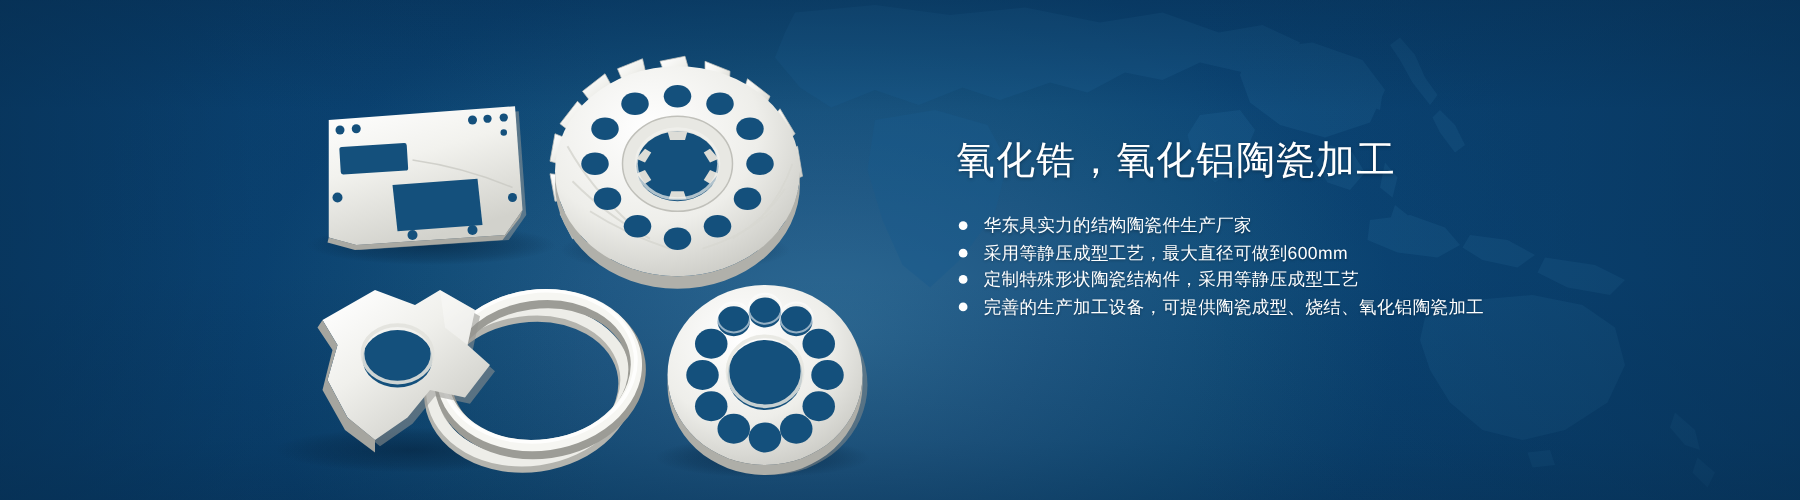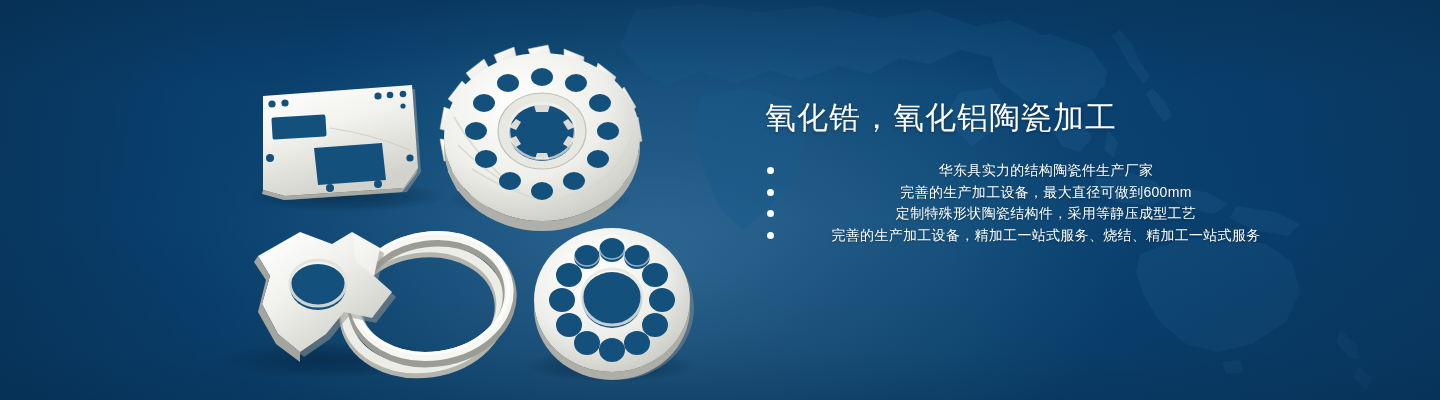--- a/index.html
+++ b/index.html
@@ -49,21 +49,21 @@
     position: absolute;
     inset: 0;
     opacity: 0.5;
   }
   .bg-map path { fill: #1a5b8c; }
 
   
   .text-block {
     position: absolute;
     left: 765px;
-    top: 98px;
+    top: 108px;
     width: 540px;
   }
   .headline {
     font-size: 31px;
     line-height: 40px;
     color: #ffffff;
     letter-spacing: 1px;
     font-weight: normal;
     margin: 0 0 22px 0;
     text-shadow: 0 1px 3px rgba(0,0,0,0.35);
@@ -76,21 +76,20 @@
   }
   .feature-item {
     position: relative;
     padding-left: 22px;
     font-size: 14px;
     line-height: 21.5px;
     color: #ffffff;
     letter-spacing: 0.3px;
     white-space: nowrap;
     text-shadow: 0 1px 2px rgba(0,0,0,0.3);
-    text-align: center;
   }
   .bullet-dot {
     position: absolute;
     left: 2px;
     top: 7px;
     width: 7px;
     height: 7px;
     border-radius: 50%;
     background: #ffffff;
   }
@@ -328,26 +327,26 @@
   <div class="text-block">
     <h1 class="headline">氧化锆，氧化铝陶瓷加工</h1>
 
     <ul class="feature-list">
       <li class="feature-item">
         <span class="bullet-dot"></span>
         <span>华东具实力的结构陶瓷件生产厂家</span>
       </li>
       <li class="feature-item">
         <span class="bullet-dot"></span>
-        <span>完善的生产加工设备，最大直径可做到600mm</span>
+        <span>采用等静压成型工艺，最大直径可做到600mm</span>
       </li>
       <li class="feature-item">
         <span class="bullet-dot"></span>
         <span>定制特殊形状陶瓷结构件，采用等静压成型工艺</span>
       </li>
       <li class="feature-item">
         <span class="bullet-dot"></span>
-        <span>完善的生产加工设备，精加工一站式服务、烧结、精加工一站式服务</span>
+        <span>完善的生产加工设备，可提供陶瓷成型、烧结、氧化铝陶瓷加工</span>
       </li>
     </ul>
   </div>
 
 </div>
 
 </body></html>

